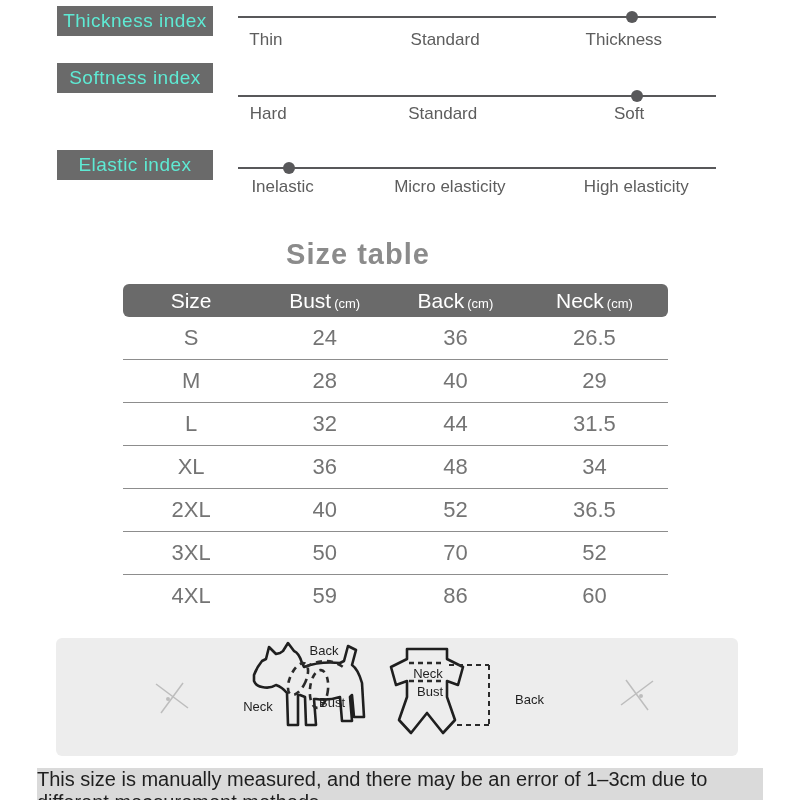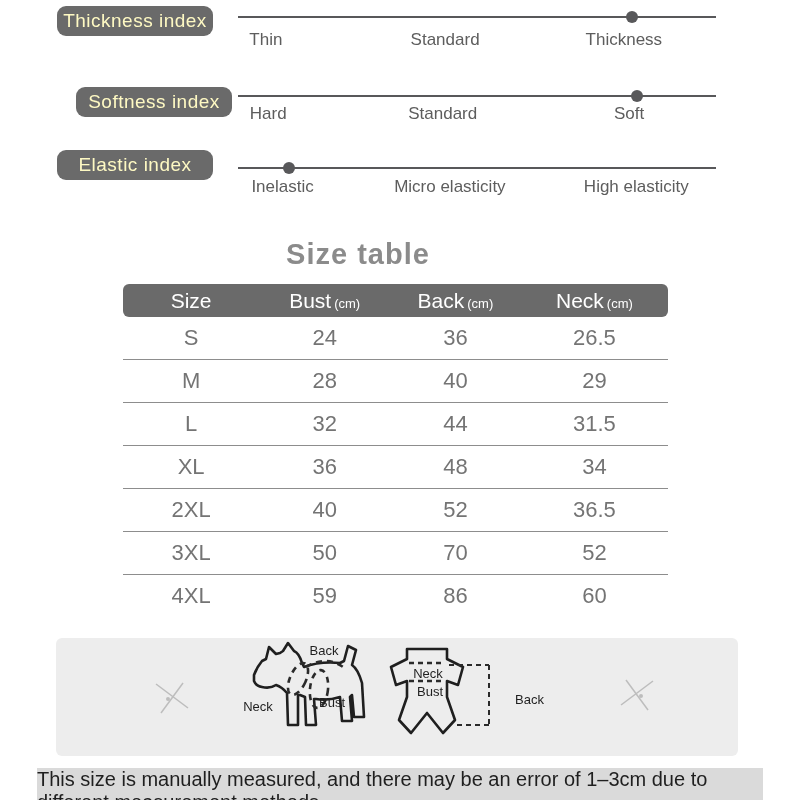--- a/index.html
+++ b/index.html
@@ -1,28 +1,28 @@
 <!DOCTYPE html>
 <html><head>
 <meta charset="utf-8">
 <style>
   html,body{margin:0;padding:0;background:#fff;}
   body{font-family:"Liberation Sans","DejaVu Sans",sans-serif;-webkit-font-smoothing:antialiased;}
   .page{position:relative;width:800px;height:800px;background:#ffffff;overflow:hidden;}
 
   
-  .idx-label{position:absolute;left:57px;width:156px;height:30px;background:#6a6a6a;color:#fef9c3;
-             display:flex;align-items:center;justify-content:center;font-size:19px;letter-spacing:.5px;border-radius:9px;}
+  .idx-label{position:absolute;left:57px;width:156px;height:30px;background:#6a6a6a;color:#5eead4;
+             display:flex;align-items:center;justify-content:center;font-size:19px;letter-spacing:.5px;}
   .idx-line{position:absolute;left:238px;width:478px;height:2px;background:#58585a;}
   .idx-dot{position:absolute;top:50%;width:12px;height:12px;border-radius:50%;background:#58585a;transform:translate(-50%,-50%);}
   .idx-opts{position:absolute;left:230px;width:478px;height:22px;}
   .idx-opt{position:absolute;transform:translateX(-50%);font-size:17px;color:#5d5d5d;white-space:nowrap;}
 
   .idx0-label{top:6px;} .idx0-line{top:16px;} .idx0-opts{top:30px;}
-  .idx1-label{top:87px;margin-left:19px;} .idx1-line{top:95px;} .idx1-opts{top:104px;}
+  .idx1-label{top:63px;} .idx1-line{top:95px;} .idx1-opts{top:104px;}
   .idx2-label{top:150px;} .idx2-line{top:167px;} .idx2-opts{top:177px;}
 
   .idx0-line .idx-dot{left:82.4%;}
   .idx1-line .idx-dot{left:83.5%;}
   .idx2-line .idx-dot{left:10.7%;}
 
   .idx0-opts .o0{left:7.5%;} .idx0-opts .o1{left:45%;} .idx0-opts .o2{left:82.4%;}
   .idx1-opts .o0{left:8%;}  .idx1-opts .o1{left:44.5%;}.idx1-opts .o2{left:83.5%;}
   .idx2-opts .o0{left:11%;} .idx2-opts .o1{left:46%;}  .idx2-opts .o2{left:85%;}
 

